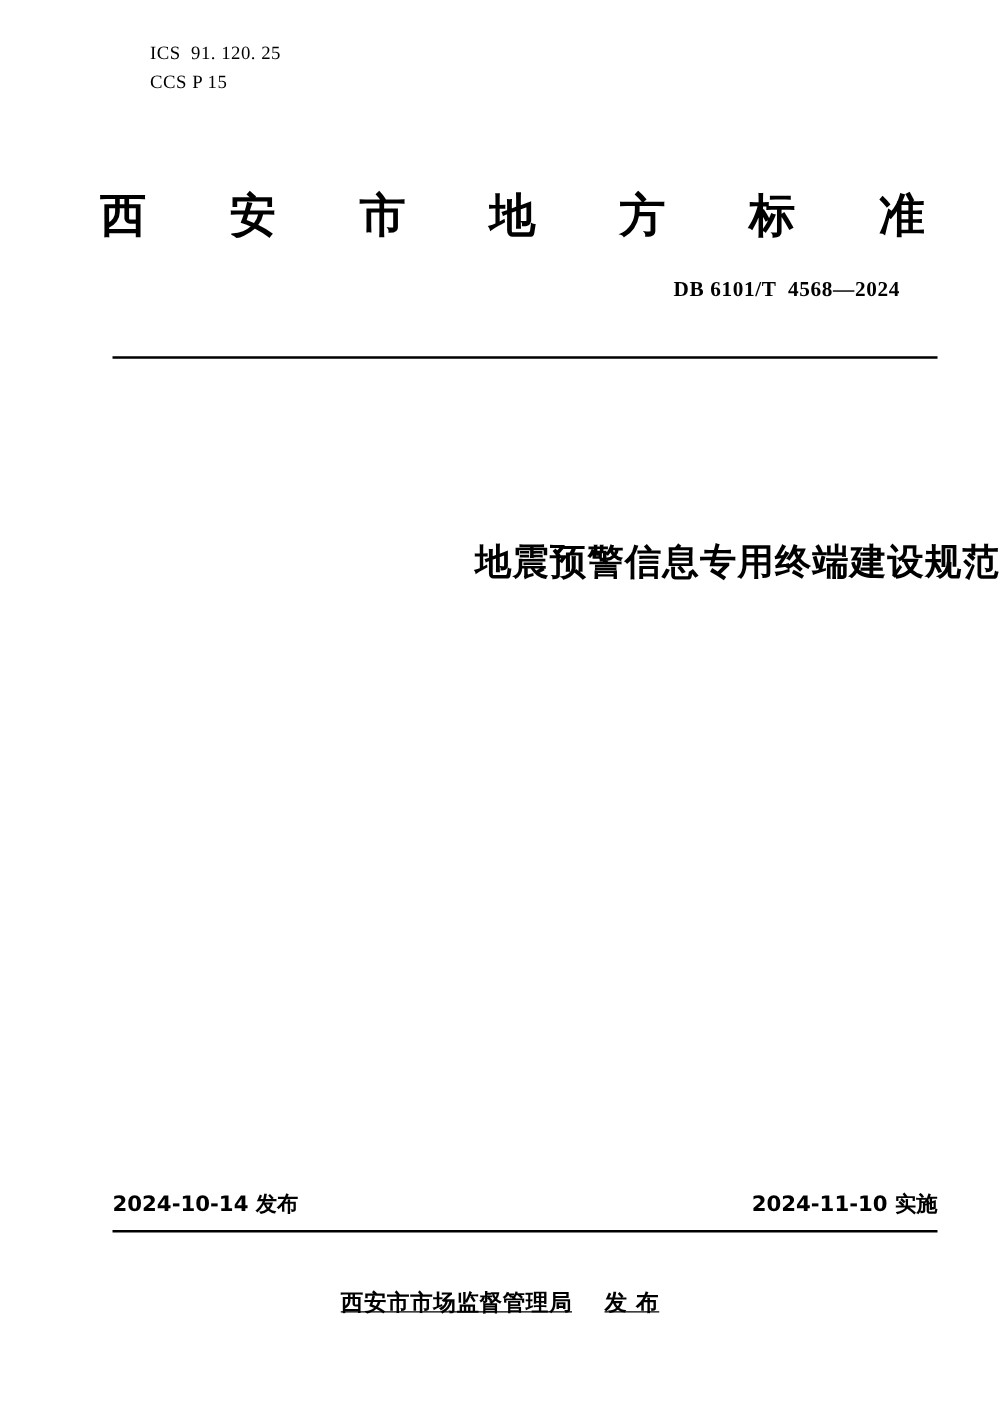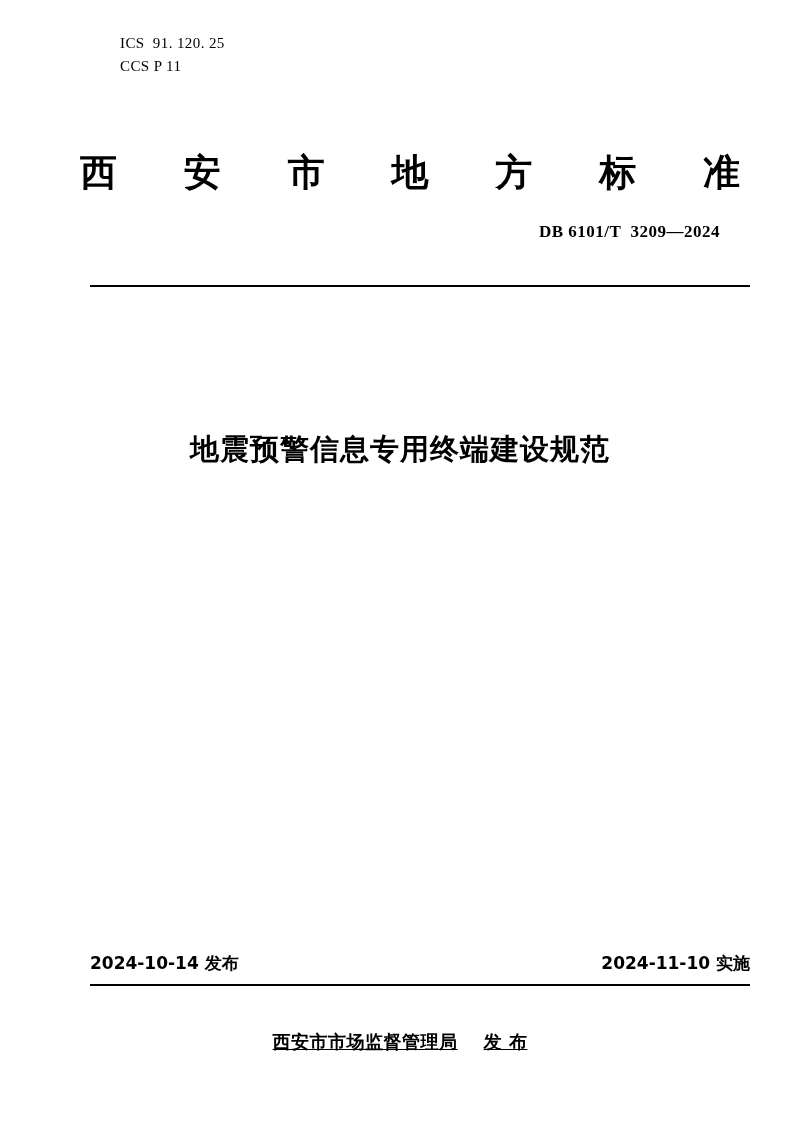--- a/index.html
+++ b/index.html
@@ -91,21 +91,21 @@
     height: 2px;
     background: #000;
   }
 
   
   .doc-name {
     position: absolute;
     left: 0;
     top: 430px;
     width: 800px;
-    text-align: center;
+    text-align: right;
     font-family: "DejaVu Sans", "Liberation Sans", sans-serif;
     font-weight: bold;
     font-size: 29px;
     letter-spacing: 1px;
   }
 
   
   .dates {
     position: absolute;
     left: 90px;
@@ -143,35 +143,35 @@
   }
   .publisher .gap { display: inline-block; width: 26px; }
 </style>
 </head>
 <body>
 
 <div class="page">
 
   <div class="codes">
     <div class="code-line">ICS  91. 120. 25</div>
-    <div class="code-line">CCS P 11</div>
+    <div class="code-line">CCS P 15</div>
   </div>
 
 
   <div class="std-title">
     <span>西</span>
     <span>安</span>
     <span>市</span>
     <span>地</span>
     <span>方</span>
     <span>标</span>
     <span>准</span>
   </div>
 
-  <div class="std-number">DB 6101/T  3209—2024</div>
+  <div class="std-number">DB 6101/T  4568—2024</div>
 
   <div class="hrule"></div>
 
   <div class="doc-name">地震预警信息专用终端建设规范</div>
 
   <div class="dates">
     <div>2024-10-14 发布</div>
     <div>2024-11-10 实施</div>
   </div>
 

